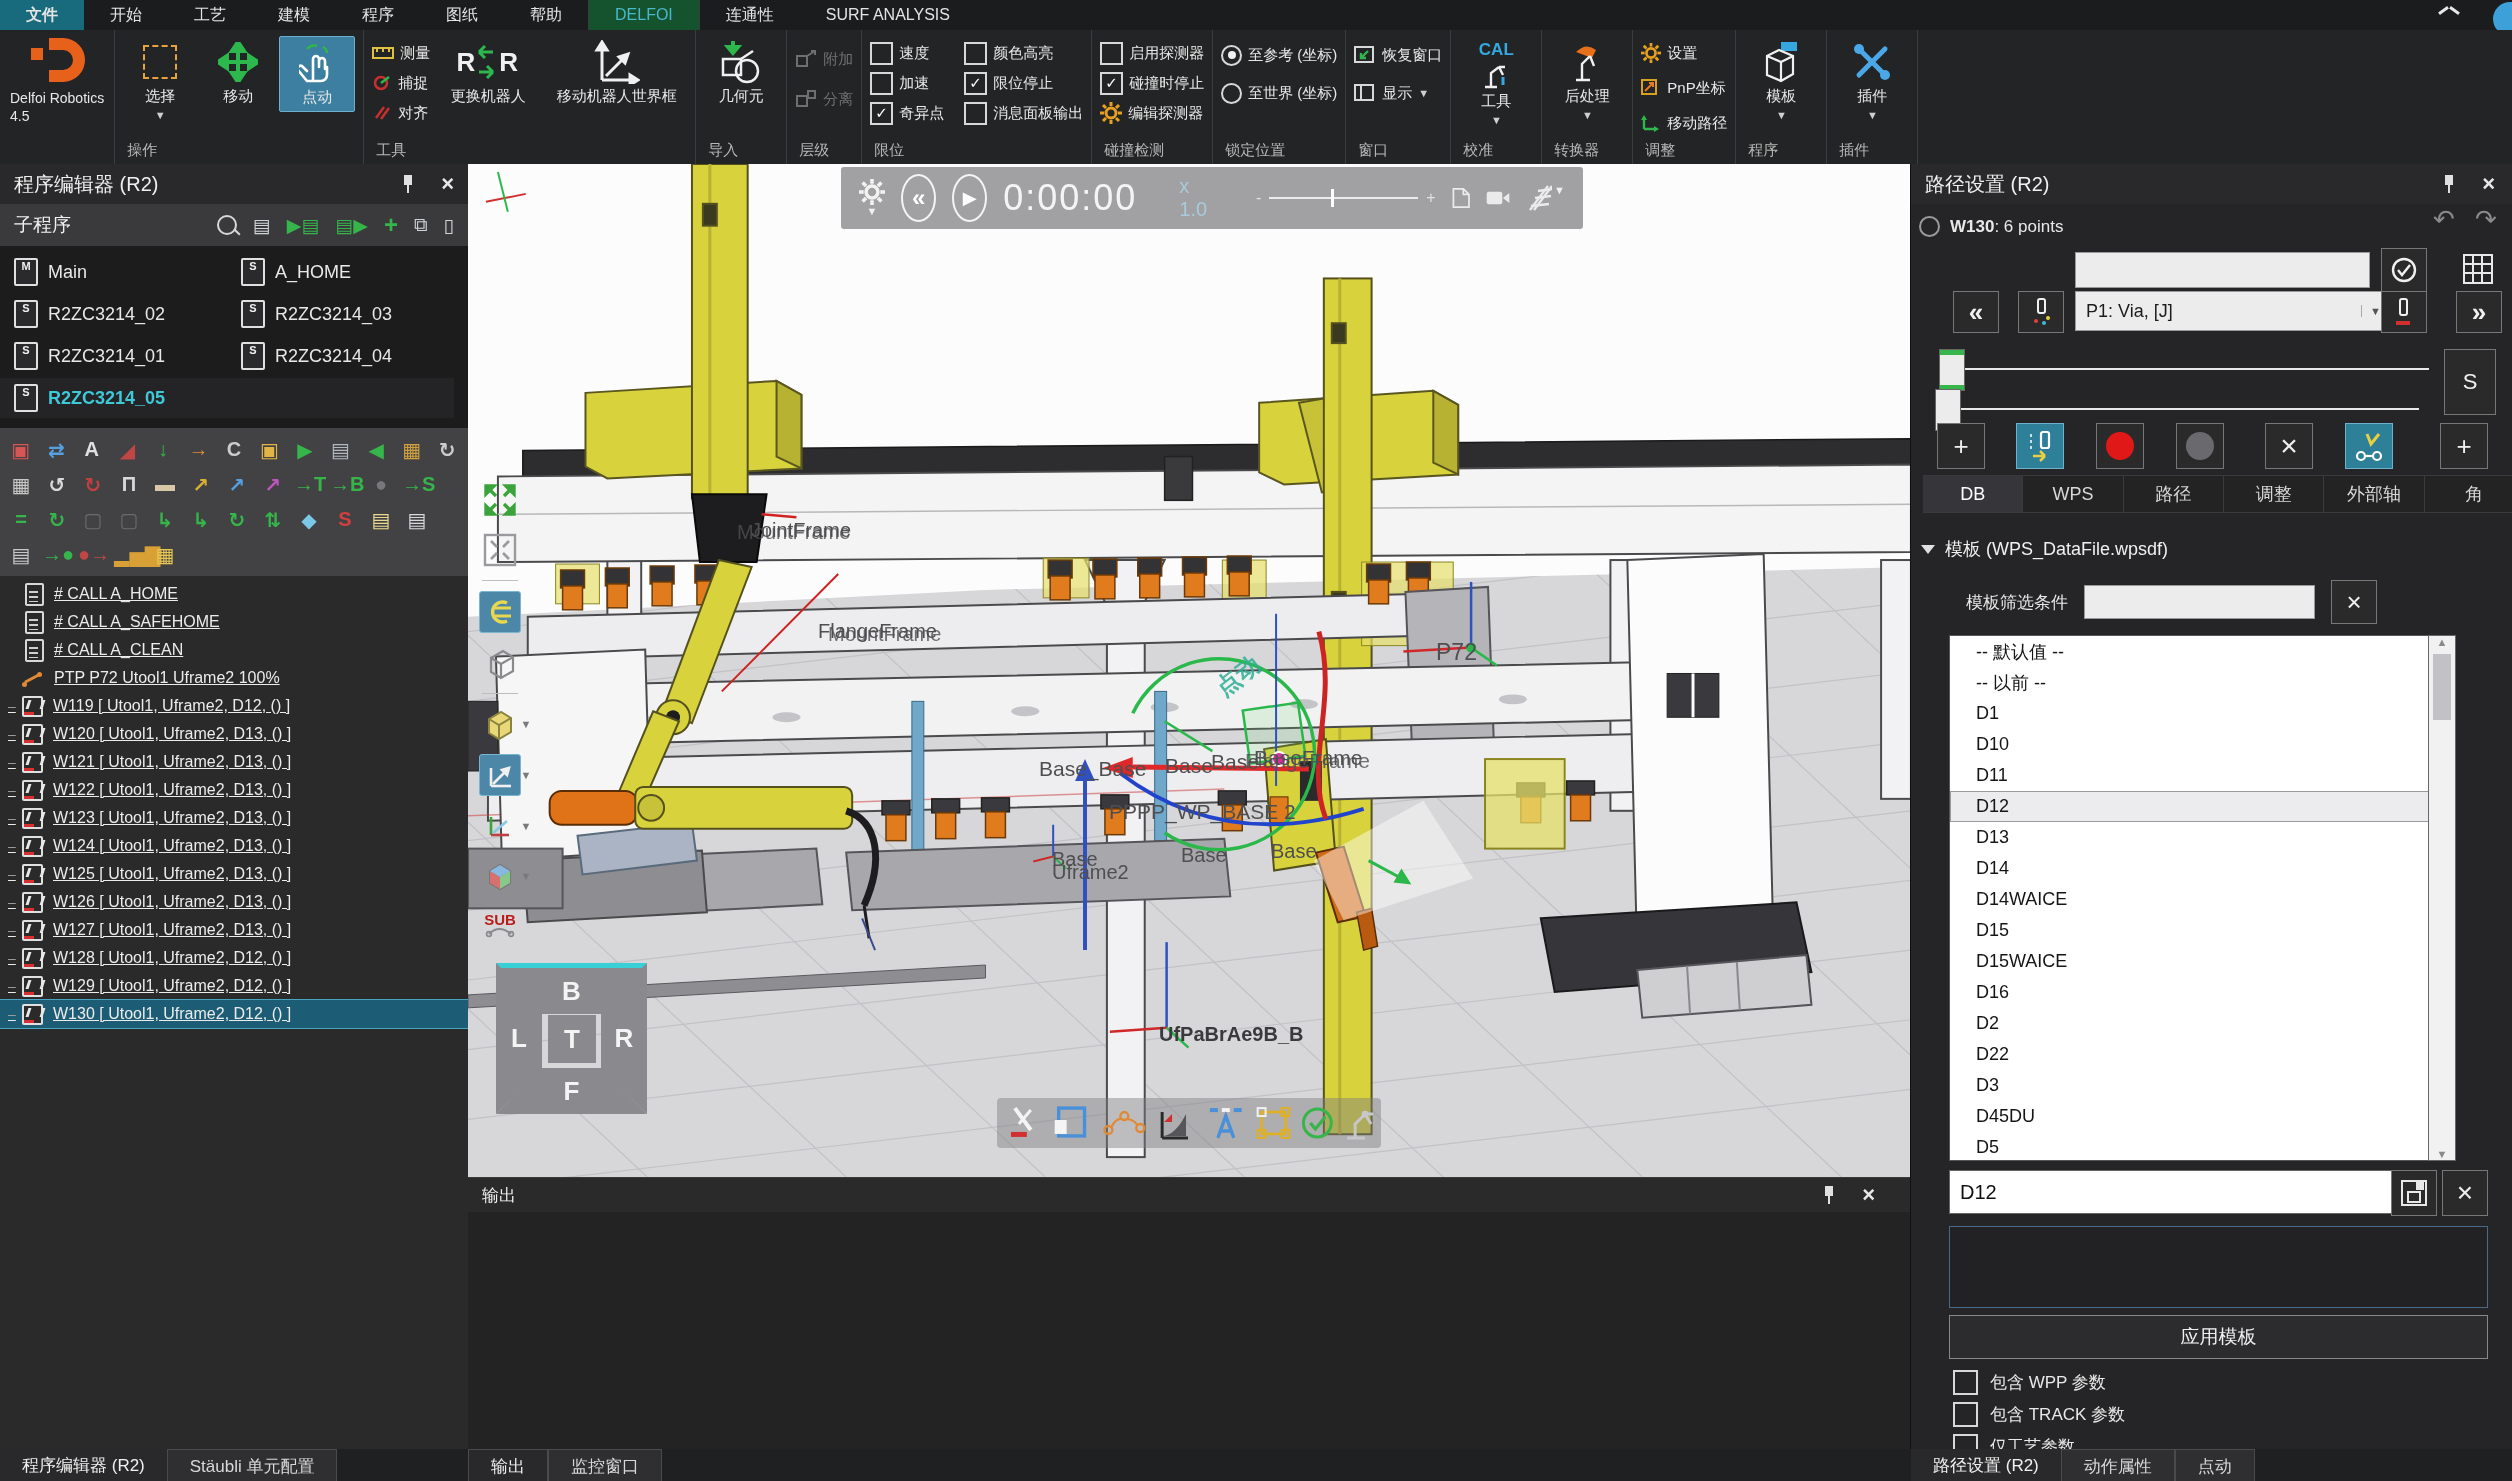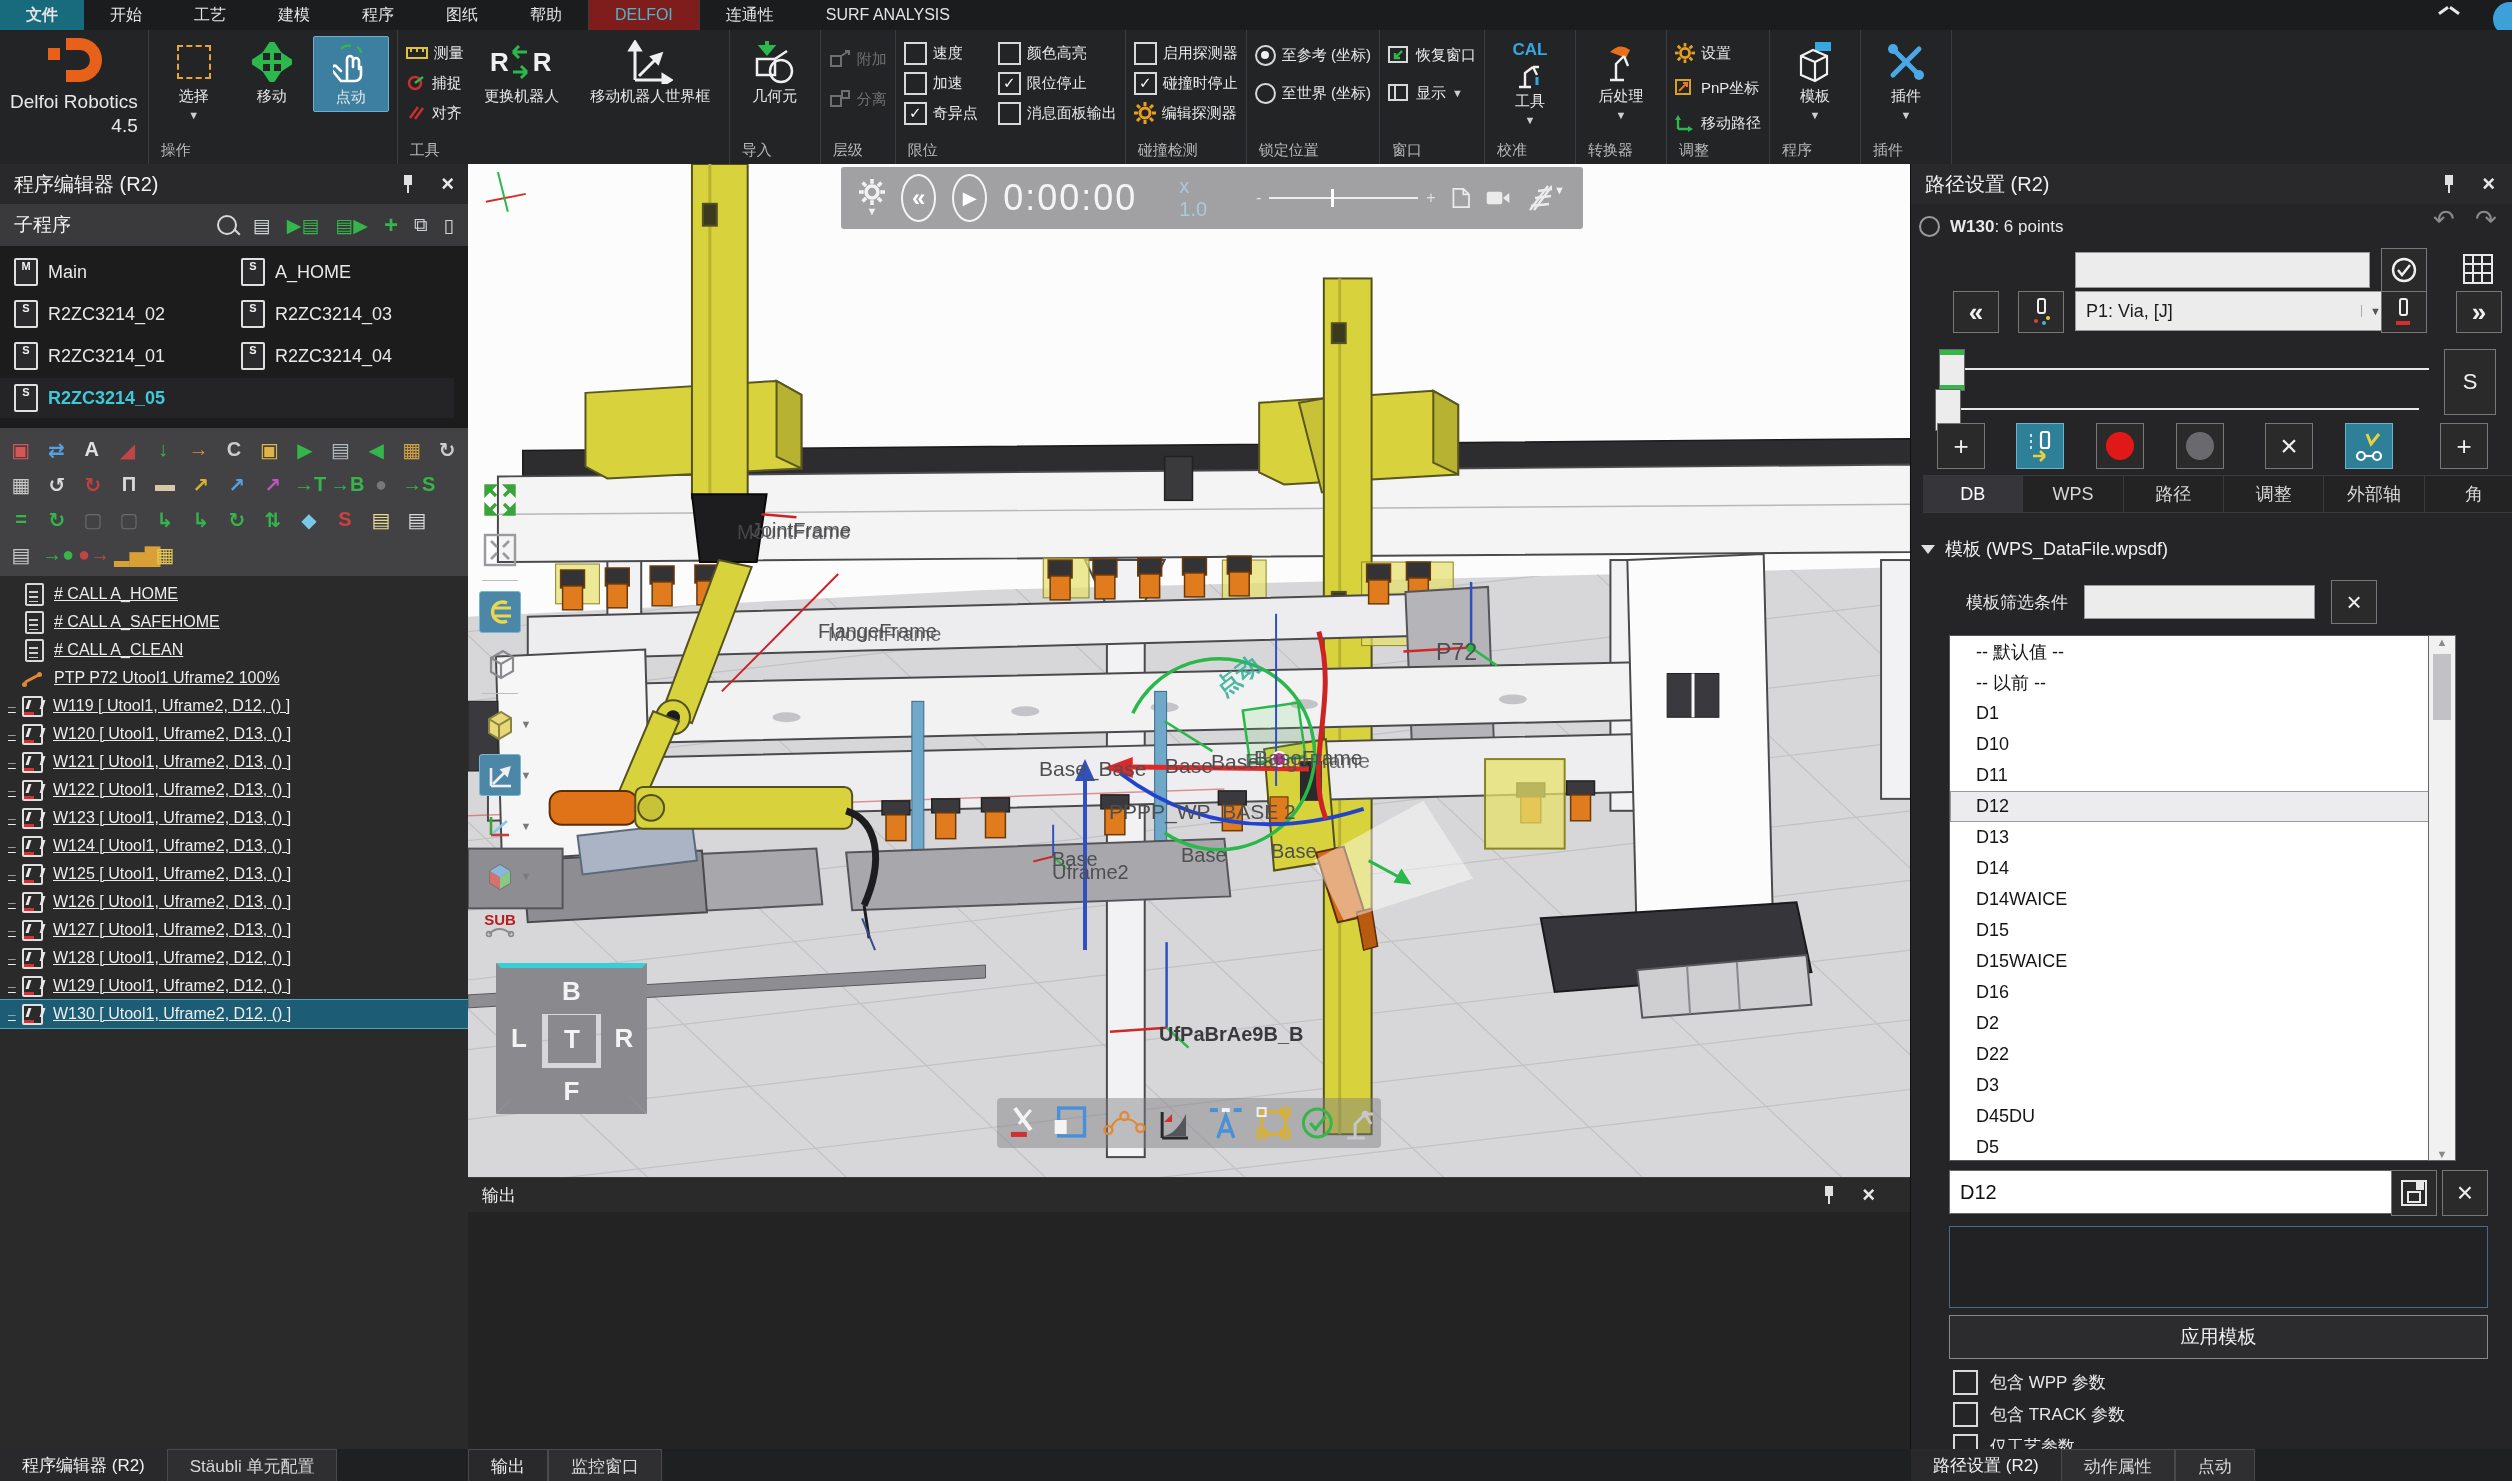--- a/index.html
+++ b/index.html
@@ -4,21 +4,21 @@
 <style>
   html,body{margin:0;padding:0;background:#141415;}
   #root{position:relative;width:2512px;height:1482px;overflow:hidden;background:#1f2022;
         font-family:"Liberation Sans","DejaVu Sans",sans-serif;color:#e8e8e8;
         -webkit-font-smoothing:antialiased;}
   .abs{position:absolute;}
   
   #menubar{left:0;top:0;width:2512px;height:30px;background:#1b1c1e;display:flex;align-items:stretch;}
   .mtab{display:flex;align-items:center;padding:0 26px;font-size:16px;color:#e4e4e4;cursor:default;}
   .mtab.file{background:#176b7d;font-weight:bold;}
-  .mtab.active{background:#7f1d1d;color:#49b8cc;border-left:1px solid #3c3c3e;border-right:1px solid #3c3c3e;}
+  .mtab.active{background:#14532d;color:#49b8cc;border-left:1px solid #3c3c3e;border-right:1px solid #3c3c3e;}
   #chrome-caret{left:2436px;top:6px;width:26px;height:14px;}
   #chrome-caret:before{content:"";position:absolute;left:2px;top:3px;width:11px;height:3px;background:#e8e8e8;transform:rotate(-35deg);}
   #chrome-caret:after{content:"";position:absolute;right:2px;top:3px;width:11px;height:3px;background:#e8e8e8;transform:rotate(35deg);}
   #chrome-circle{left:2493px;top:2px;width:34px;height:34px;border-radius:50%;background:#3da0d8;}
   
   #ribbon{left:0;top:30px;width:2512px;height:134px;background:#232425;display:flex;border-bottom:1px solid #151516;}
   .rgroup{display:flex;flex-direction:column;border-right:1px solid #3a3d3f;}
   .rg-body{flex:1;display:flex;align-items:flex-start;padding:6px 8px 0 8px;gap:4px;}
   .rg-label{color:#b8b8b8;font-size:15px;padding:1px 12px 4px;}
   .rbtn{display:flex;flex-direction:column;align-items:center;gap:3px;color:#e8e8e8;font-size:15px;padding:4px 6px;min-width:62px;}
@@ -164,21 +164,21 @@
   <div id="chrome-caret" class="abs"></div>
   <div id="chrome-circle" class="abs"></div>
 
   <div id="ribbon" class="abs">
     <div class="rgroup">
       <div class="rg-body" style="flex-direction:column;align-items:center;padding:4px 10px;">
         <svg width="64" height="52" viewBox="0 0 64 52">
           <rect x="6" y="14" width="12" height="12" fill="#e8611a"></rect>
           <path d="M24 4 h14 a22 22 0 0 1 0 44 h-14 v-12 h14 a10 10 0 0 0 0 -20 h-14 z" fill="#e8611a"></path>
         </svg>
-        <div style="font-size:19px;text-align:right;line-height:1.25;">
+        <div style="font-size:14px;text-align:left;line-height:1.25;">
           <span>Delfoi Robotics</span><br>
           <span>4.5</span>
         </div>
       </div>
     </div>
     <div class="rgroup">
       <div class="rg-body">
         <div class="rbtn">
           <span class="ric">
               <span class="dashedsq"></span>

